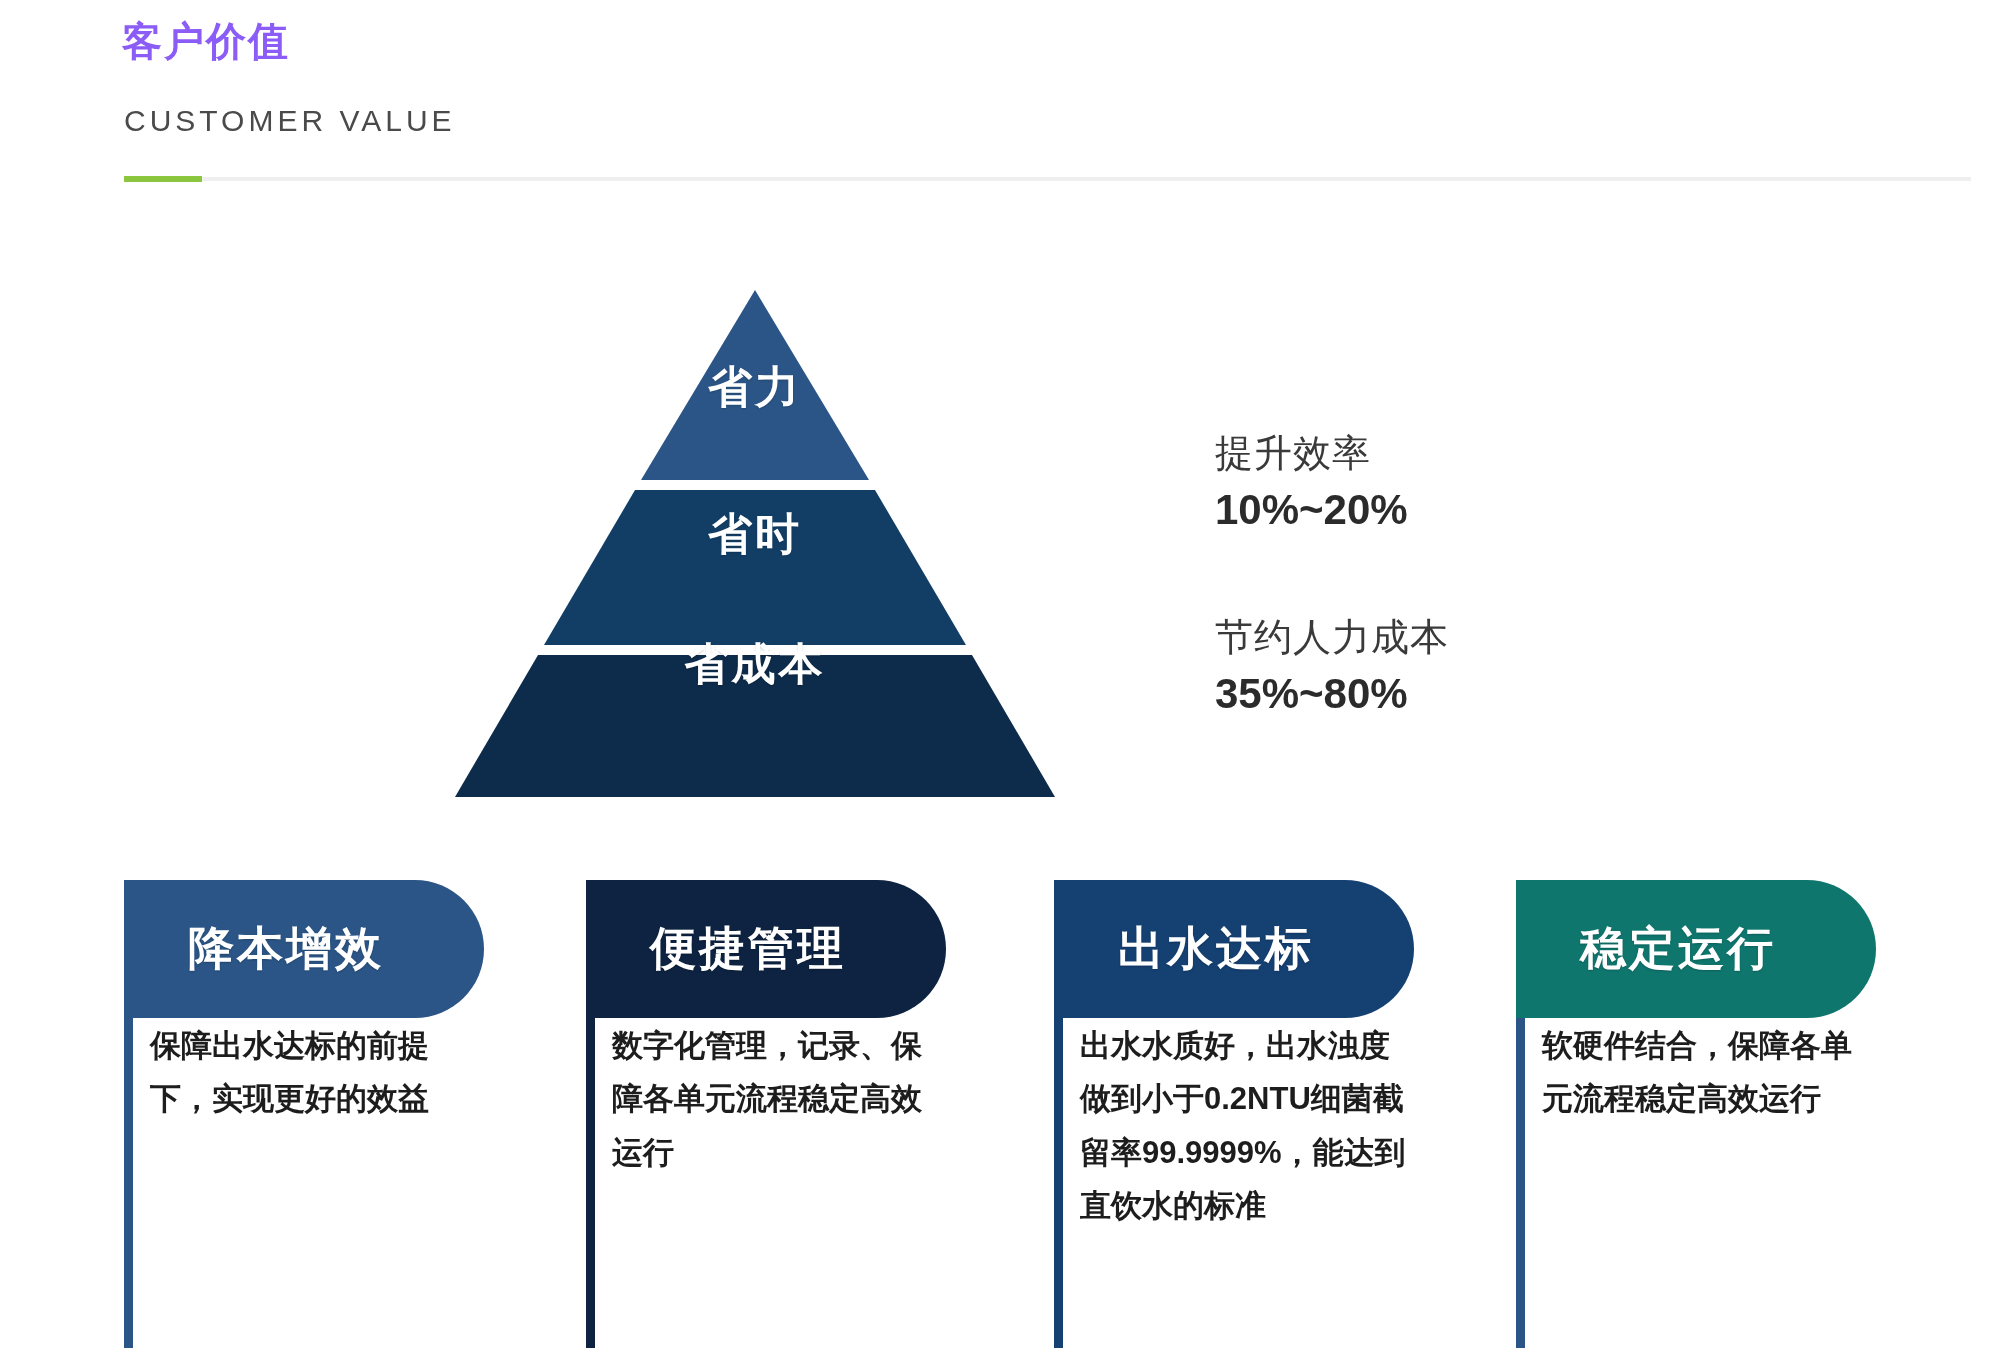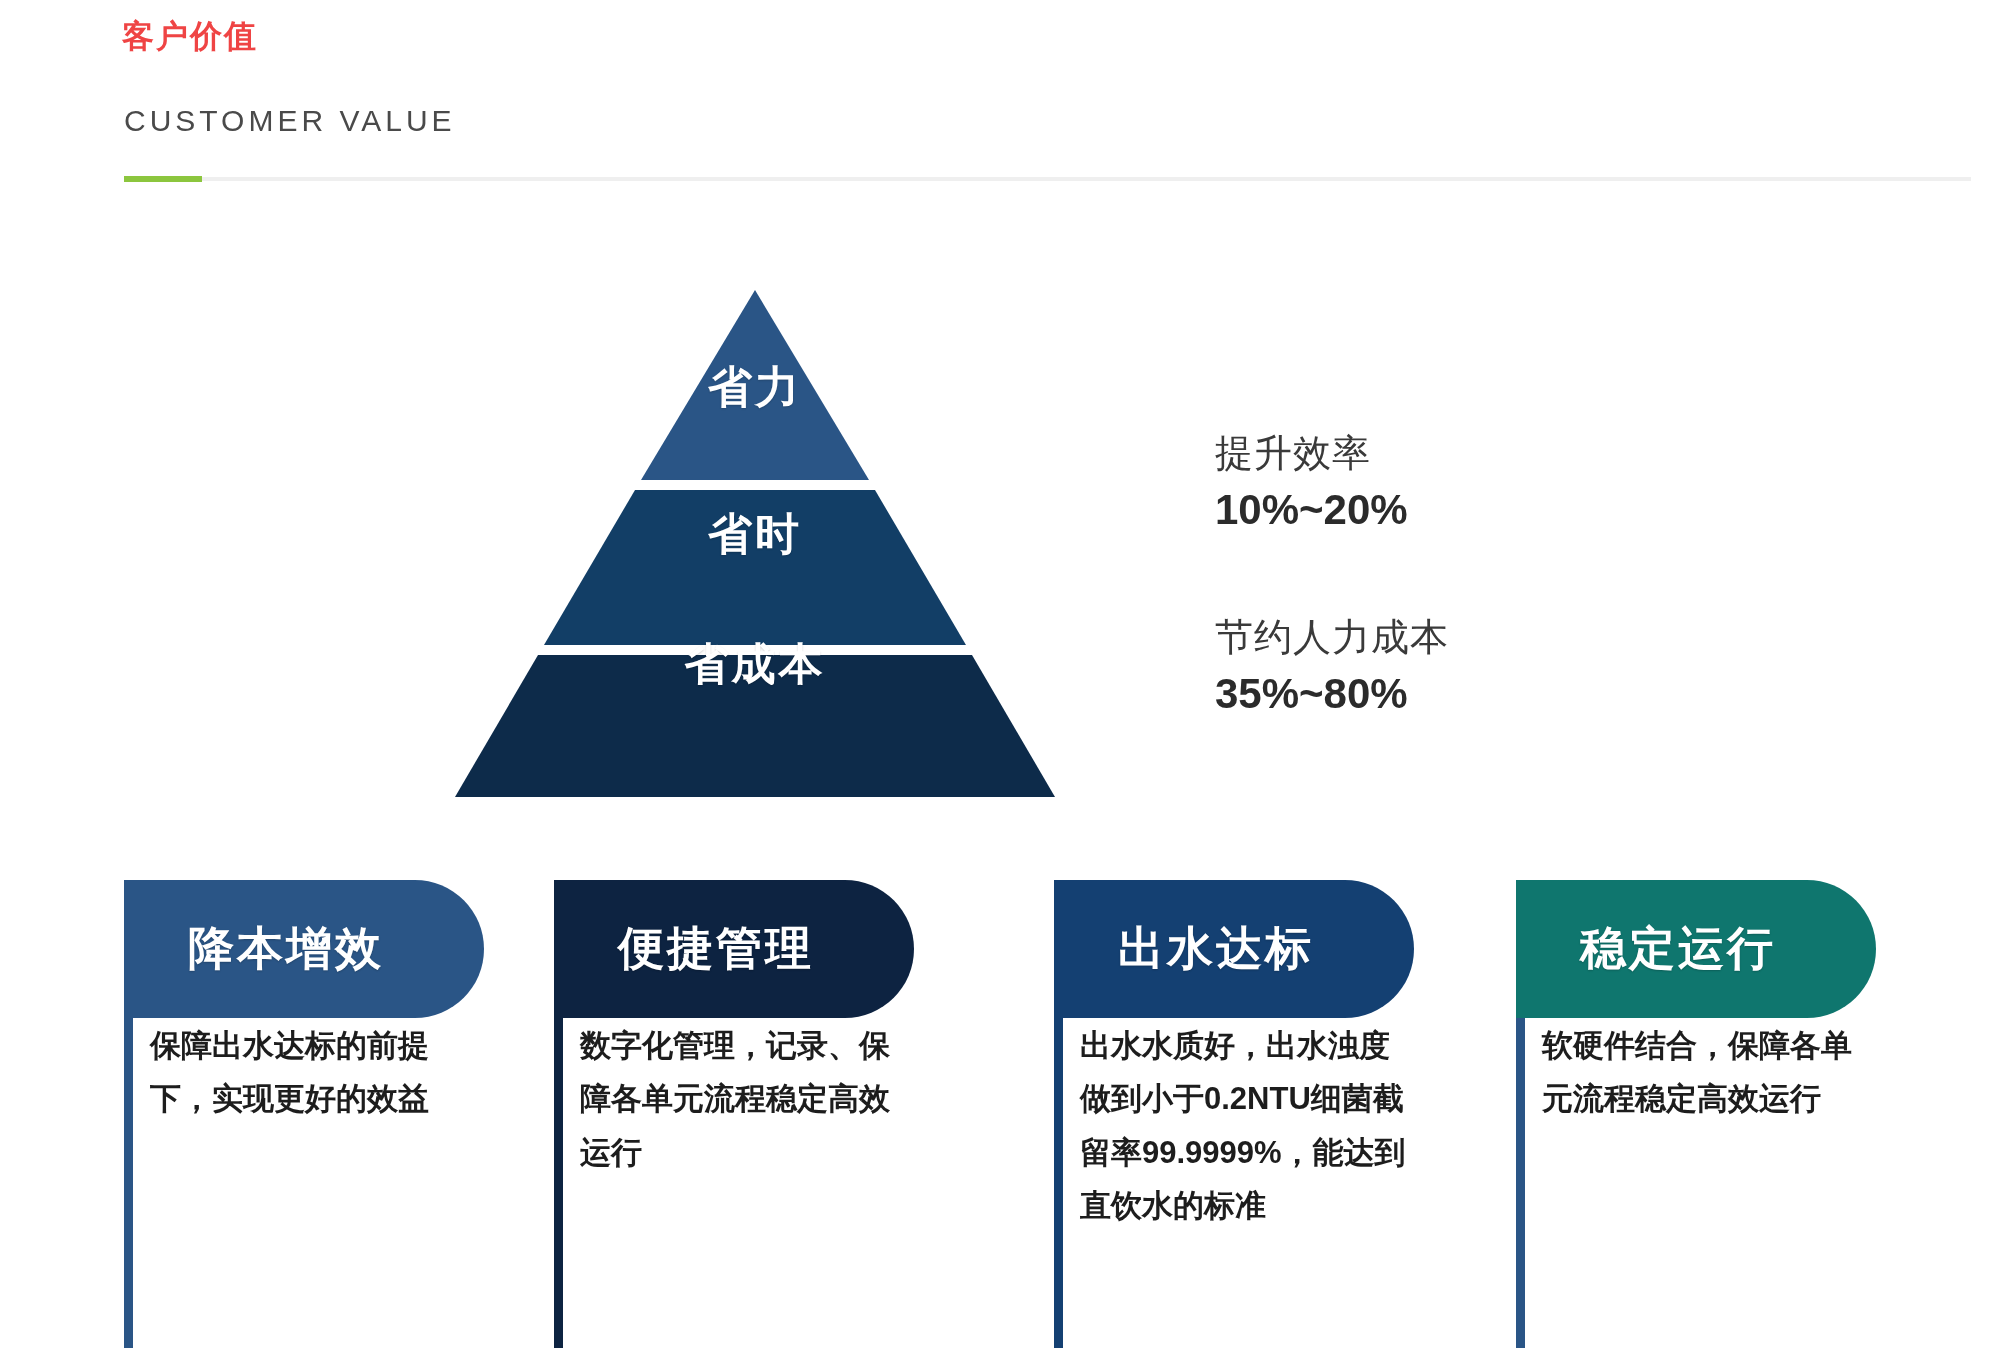--- a/index.html
+++ b/index.html
@@ -20,23 +20,23 @@
     position: absolute;
     left: 0;
     top: 0;
     width: 2000px;
     height: 200px;
   }
   .header-title {
     position: absolute;
     left: 122px;
     top: 18px;
-    font-size: 32px;
-    font-weight: 700;
-    color: #ef4444;
+    font-size: 40px;
+    font-weight: 700;
+    color: #8b5cf6;
     letter-spacing: 2px;
     line-height: 1.15;
   }
   .header-subtitle {
     position: absolute;
     left: 124px;
     top: 104px;
     font-size: 30px;
     font-weight: 400;
     color: #4a4a4a;
@@ -114,21 +114,21 @@
     width: 2000px;
     height: 470px;
   }
   .card {
     position: absolute;
     top: 0;
     width: 440px;
     height: 470px;
   }
   .card-0 { left: 124px; }
-  .card-1 { left: 554px; }
+  .card-1 { left: 586px; }
   .card-2 { left: 1054px; }
   .card-3 { left: 1516px; }
 
   .card-header {
     position: relative;
     width: 360px;
     height: 138px;
     border-radius: 0 69px 69px 0;
     display: flex;
     align-items: center;

